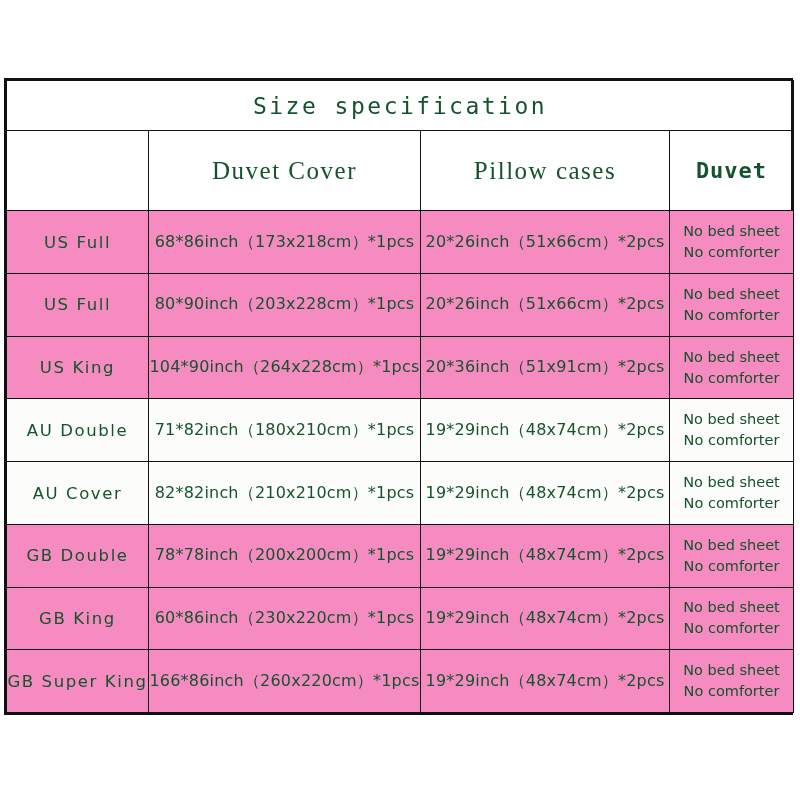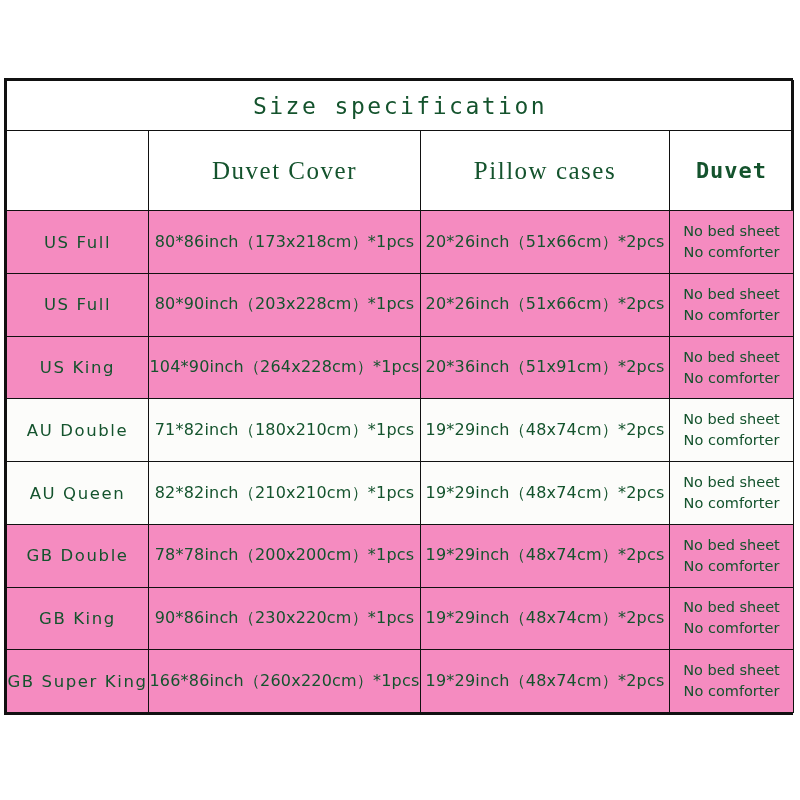--- a/index.html
+++ b/index.html
@@ -124,21 +124,21 @@
         <td class="title-cell" colspan="4">Size specification</td>
       </tr>
       <tr class="header-row">
         <td class="head-blank"></td>
         <td class="head-serif">Duvet Cover</td>
         <td class="head-serif">Pillow cases</td>
         <td class="head-note">Duvet</td>
       </tr>
     <tr class="data-row pink">
           <td class="size-label">US Full</td>
-          <td class="dim-cell">80*86inch（173x218cm）*1pcs</td>
+          <td class="dim-cell">68*86inch（173x218cm）*1pcs</td>
           <td class="dim-cell">20*26inch（51x66cm）*2pcs</td>
           <td class="note-cell">
             <span class="nline">No bed sheet</span>
             <span class="nline">No comforter</span>
           </td>
         </tr>
         <tr class="data-row pink">
           <td class="size-label">US Full</td>
           <td class="dim-cell">80*90inch（203x228cm）*1pcs</td>
           <td class="dim-cell">20*26inch（51x66cm）*2pcs</td>
@@ -159,40 +159,40 @@
         <tr class="data-row white">
           <td class="size-label">AU Double</td>
           <td class="dim-cell">71*82inch（180x210cm）*1pcs</td>
           <td class="dim-cell">19*29inch（48x74cm）*2pcs</td>
           <td class="note-cell">
             <span class="nline">No bed sheet</span>
             <span class="nline">No comforter</span>
           </td>
         </tr>
         <tr class="data-row white">
-          <td class="size-label">AU Queen</td>
+          <td class="size-label">AU Cover</td>
           <td class="dim-cell">82*82inch（210x210cm）*1pcs</td>
           <td class="dim-cell">19*29inch（48x74cm）*2pcs</td>
           <td class="note-cell">
             <span class="nline">No bed sheet</span>
             <span class="nline">No comforter</span>
           </td>
         </tr>
         <tr class="data-row pink">
           <td class="size-label">GB Double</td>
           <td class="dim-cell">78*78inch（200x200cm）*1pcs</td>
           <td class="dim-cell">19*29inch（48x74cm）*2pcs</td>
           <td class="note-cell">
             <span class="nline">No bed sheet</span>
             <span class="nline">No comforter</span>
           </td>
         </tr>
         <tr class="data-row pink">
           <td class="size-label">GB King</td>
-          <td class="dim-cell">90*86inch（230x220cm）*1pcs</td>
+          <td class="dim-cell">60*86inch（230x220cm）*1pcs</td>
           <td class="dim-cell">19*29inch（48x74cm）*2pcs</td>
           <td class="note-cell">
             <span class="nline">No bed sheet</span>
             <span class="nline">No comforter</span>
           </td>
         </tr>
         <tr class="data-row pink">
           <td class="size-label">GB Super King</td>
           <td class="dim-cell">166*86inch（260x220cm）*1pcs</td>
           <td class="dim-cell">19*29inch（48x74cm）*2pcs</td>

